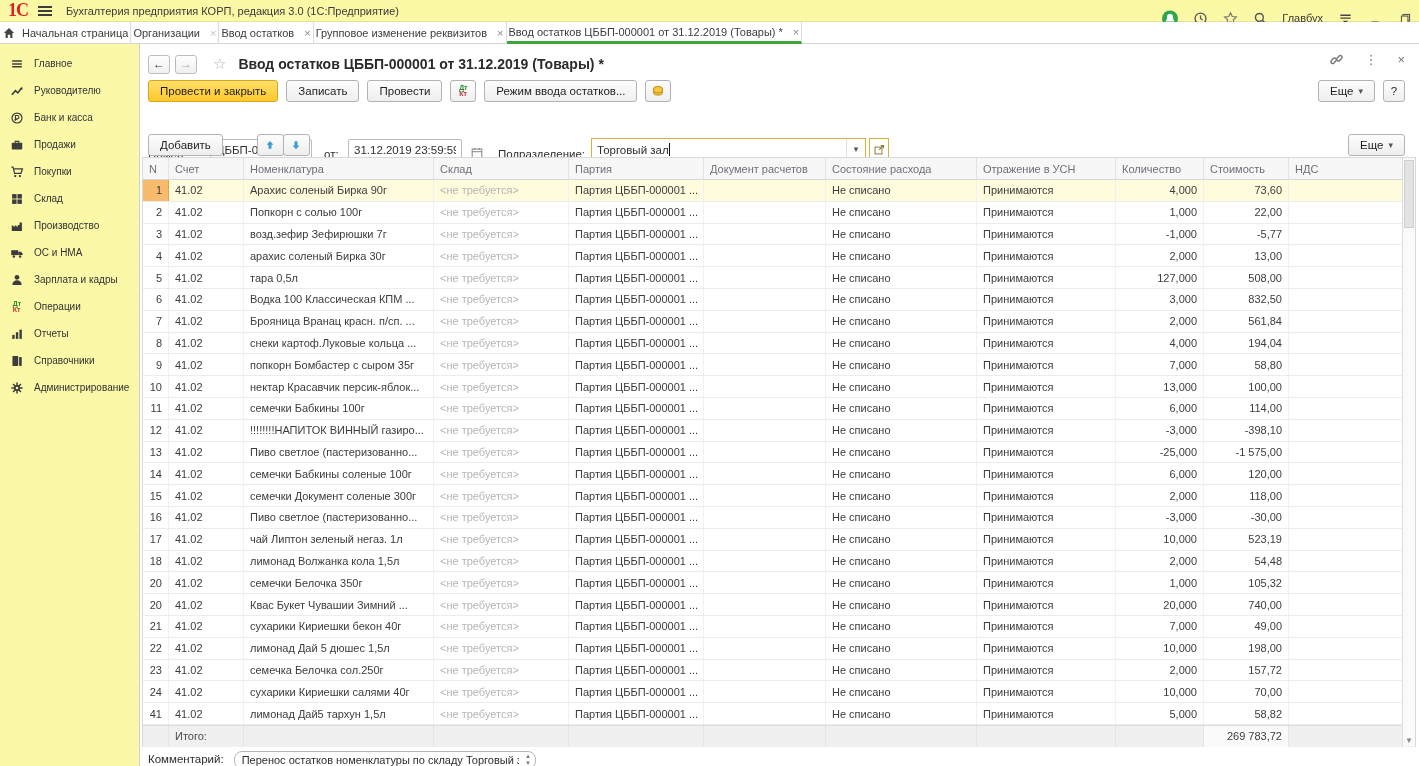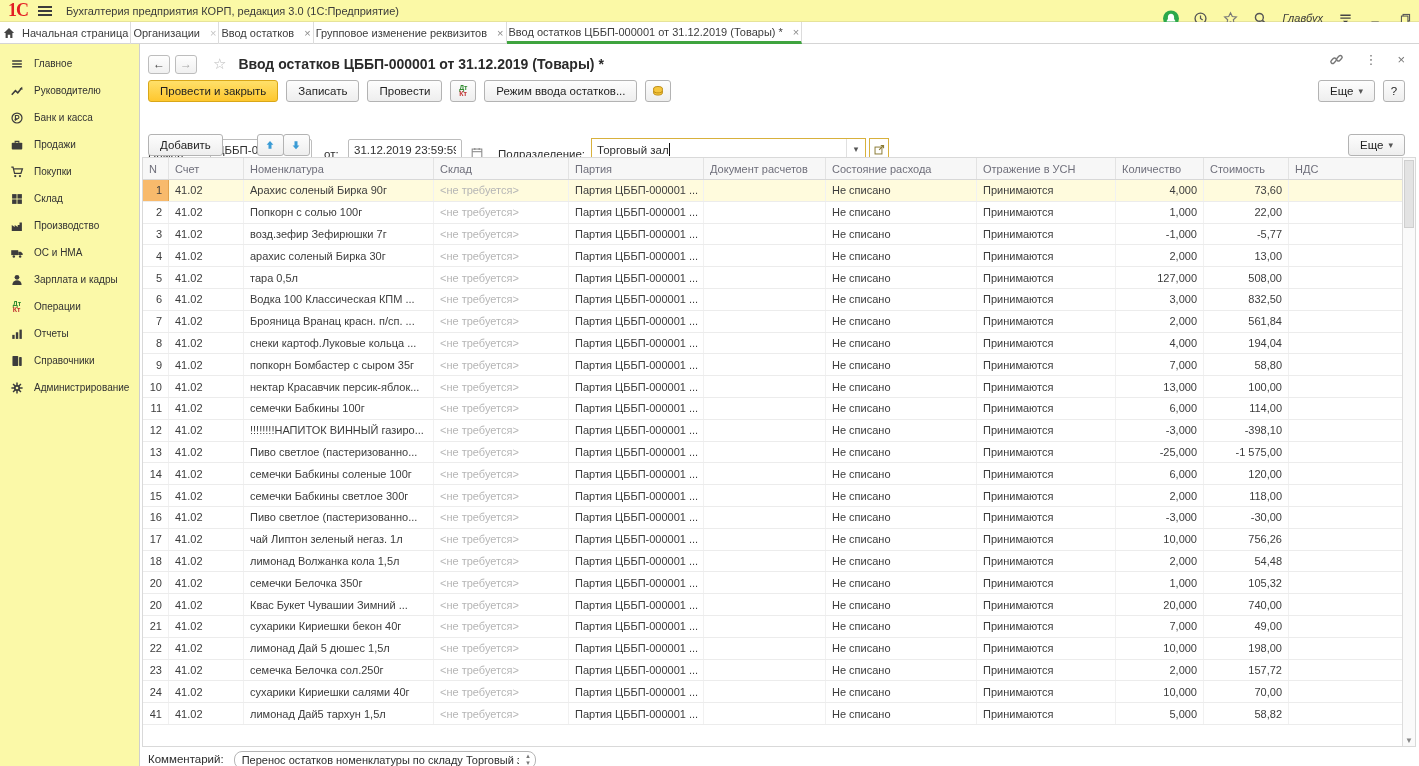--- a/index.html
+++ b/index.html
@@ -8,21 +8,21 @@
   .app { position:relative; width:1419px; height:766px; background:#fff; }
 
   
   .titlebar { position:absolute; left:0; top:0; width:1419px; height:22px;
               background:#fbf9a6; display:flex; align-items:center; border-bottom:1px solid #e6e39a; }
   .logo1c { font-weight:bold; color:#e31e24; font-size:18px; margin:0 10px 0 8px;
             font-family:"Liberation Serif","DejaVu Serif",serif; letter-spacing:-1px;}
   .hamb { width:14px; height:10px; border-top:2px solid #3c3c3c; border-bottom:2px solid #3c3c3c; margin-right:14px; position:relative;}
   .hamb:before{content:"";position:absolute;left:0;top:2px;width:14px;height:2px;background:#3c3c3c;}
   .wintitle { font-size:11px; color:#3a3a3a; }
-  .tb-right { position:absolute; right:6px; top:0; height:36px; display:flex; align-items:center; gap:14px;font-style:italic; }
+  .tb-right { position:absolute; right:6px; top:0; height:36px; display:flex; align-items:center; gap:14px; }
   .tb-ic { width:16px; height:16px; display:flex; align-items:center; justify-content:center; cursor:pointer; }
   .username { font-size:11px; color:#3a3a3a; }
 
   
   .tabbar { position:absolute; left:0; top:22px; width:1419px; height:22px; background:#ffffff;
             border-bottom:1px solid #d5d5d5; display:flex; }
   .tab { display:flex; align-items:center; gap:6px; padding:0 2px; font-size:11px; color:#3c3c3c;
          border-right:1px solid #dcdcdc; height:22px; cursor:pointer; position:relative; white-space:nowrap;}
   .tab.active { border-bottom:3px solid #3fa43f; }
   .tab .x { color:#8a8a8a; font-size:11px; margin-left:4px; }
@@ -602,21 +602,21 @@
           <div class="td " style="width: 122px;"></div>
           <div class="td " style="width: 151px;">Не списано</div>
           <div class="td " style="width: 139px;">Принимаются</div>
           <div class="td num" style="width: 88px;">6,000</div>
           <div class="td num" style="width: 85px;">120,00</div>
           <div class="td " style="width: 114px;"></div>
         </div>
         <div class="tr">
           <div class="td num ncell" style="width: 26px;">15</div>
           <div class="td " style="width: 75px;">41.02</div>
-          <div class="td " style="width: 190px;">семечки Бабкины светлое 300г</div>
+          <div class="td " style="width: 190px;">семечки Документ соленые 300г</div>
           <div class="td muted" style="width: 135px;">&lt;не требуется&gt;</div>
           <div class="td " style="width: 135px;">Партия ЦББП-000001 ...</div>
           <div class="td " style="width: 122px;"></div>
           <div class="td " style="width: 151px;">Не списано</div>
           <div class="td " style="width: 139px;">Принимаются</div>
           <div class="td num" style="width: 88px;">2,000</div>
           <div class="td num" style="width: 85px;">118,00</div>
           <div class="td " style="width: 114px;"></div>
         </div>
         <div class="tr">
@@ -635,21 +635,21 @@
         <div class="tr">
           <div class="td num ncell" style="width: 26px;">17</div>
           <div class="td " style="width: 75px;">41.02</div>
           <div class="td " style="width: 190px;">чай Липтон зеленый негаз. 1л</div>
           <div class="td muted" style="width: 135px;">&lt;не требуется&gt;</div>
           <div class="td " style="width: 135px;">Партия ЦББП-000001 ...</div>
           <div class="td " style="width: 122px;"></div>
           <div class="td " style="width: 151px;">Не списано</div>
           <div class="td " style="width: 139px;">Принимаются</div>
           <div class="td num" style="width: 88px;">10,000</div>
-          <div class="td num" style="width: 85px;">756,26</div>
+          <div class="td num" style="width: 85px;">523,19</div>
           <div class="td " style="width: 114px;"></div>
         </div>
         <div class="tr">
           <div class="td num ncell" style="width: 26px;">18</div>
           <div class="td " style="width: 75px;">41.02</div>
           <div class="td " style="width: 190px;">лимонад Волжанка кола 1,5л</div>
           <div class="td muted" style="width: 135px;">&lt;не требуется&gt;</div>
           <div class="td " style="width: 135px;">Партия ЦББП-000001 ...</div>
           <div class="td " style="width: 122px;"></div>
           <div class="td " style="width: 151px;">Не списано</div>
@@ -741,20 +741,33 @@
           <div class="td " style="width: 75px;">41.02</div>
           <div class="td " style="width: 190px;">лимонад Дай5 тархун 1,5л</div>
           <div class="td muted" style="width: 135px;">&lt;не требуется&gt;</div>
           <div class="td " style="width: 135px;">Партия ЦББП-000001 ...</div>
           <div class="td " style="width: 122px;"></div>
           <div class="td " style="width: 151px;">Не списано</div>
           <div class="td " style="width: 139px;">Принимаются</div>
           <div class="td num" style="width: 88px;">5,000</div>
           <div class="td num" style="width: 85px;">58,82</div>
           <div class="td " style="width: 114px;"></div>
+        </div>
+        <div class="totrow">
+          <div class="td" style="width: 26px;"></div>
+          <div class="td" style="width: 75px;">Итого:</div>
+          <div class="td" style="width: 190px;"></div>
+          <div class="td" style="width: 135px;"></div>
+          <div class="td" style="width: 135px;"></div>
+          <div class="td" style="width: 122px;"></div>
+          <div class="td" style="width: 151px;"></div>
+          <div class="td" style="width: 139px;"></div>
+          <div class="td" style="width: 88px;"></div>
+          <div class="td tot" style="width: 85px;">269 783,72</div>
+          <div class="td" style="width: 114px;"></div>
         </div>
         <div class="vscroll">
         <div class="vthumb"></div>
         <div class="vdown">▼</div>
       </div>
     </div>
 
     <div class="commentrow">
       <span class="flabel">Комментарий:</span>
       <span class="cmt-input-wrap">

